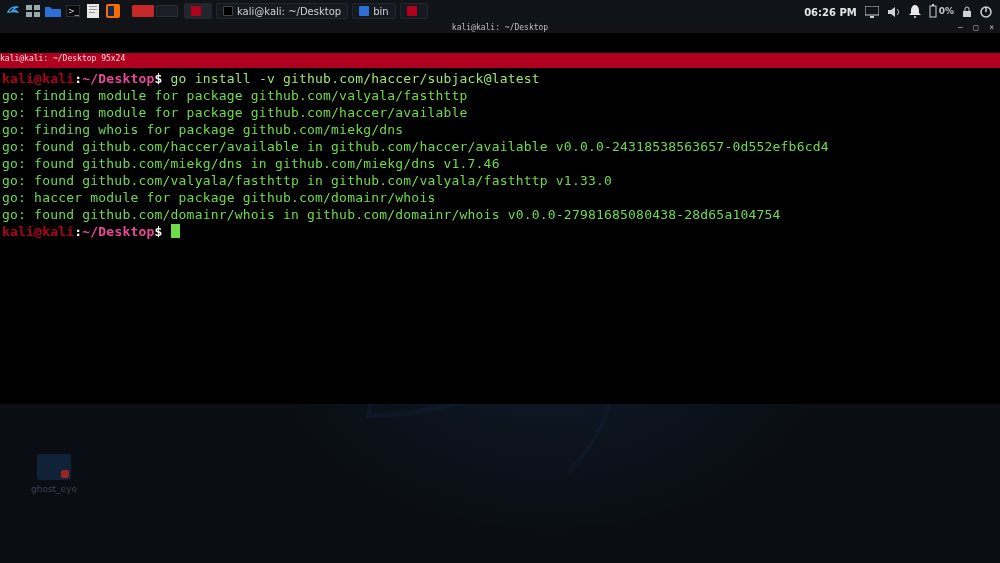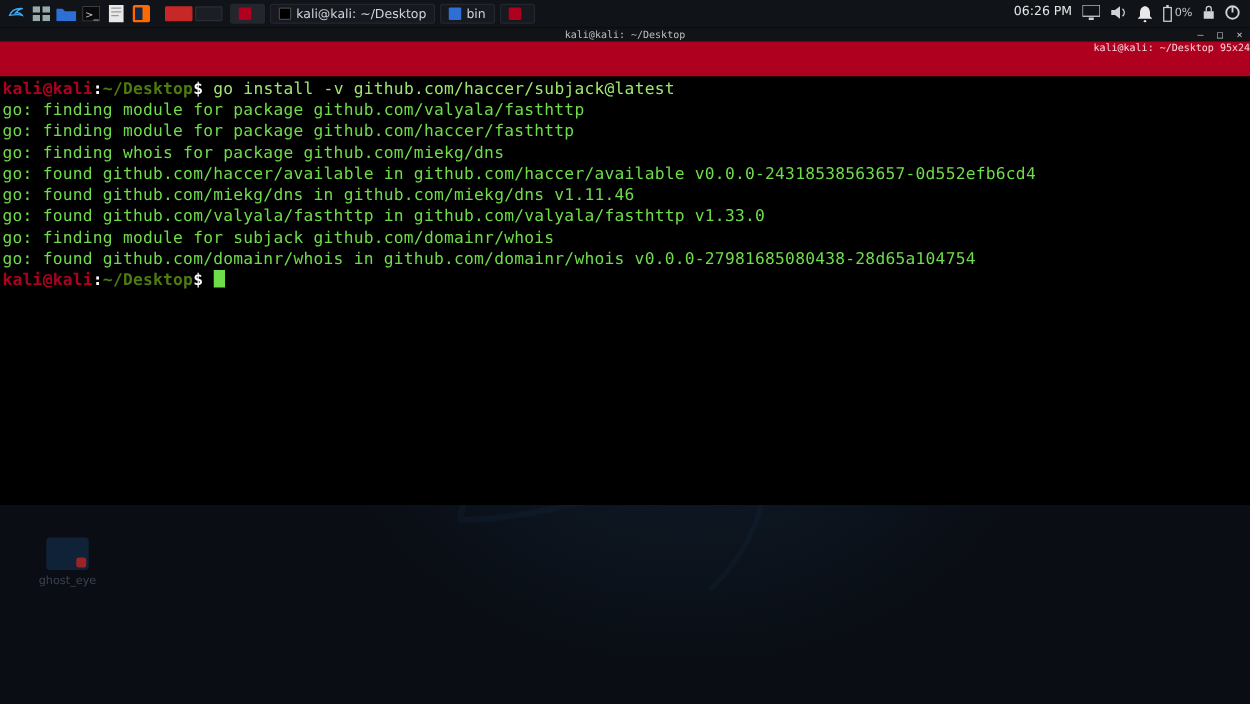--- a/index.html
+++ b/index.html
@@ -40,22 +40,23 @@
     font-size:10px;
     color:#cfd2d6;
     height:16px;
   }
   .task-item.active { background:#23262c; }
   .task-ico { width:10px; height:10px; margin-right:4px; display:inline-block; border-radius:1px; }
   .ico-term { background:#000; border:1px solid #444;}
   .ico-red { background:#b00020; }
   .panel-right {
     margin-left:auto;
-    display:flex; align-items:flex-start; gap:8px;
+    display:flex; align-items:flex-end; gap:8px;
     padding-right:4px;
+    font-weight:bold;
   }
   .panel-right .clock { font-size:10px; color:#e6e6e6; }
   .panel-right .picon { color:#cfd2d6; display:flex; align-items:center; }
   .battery { font-size:9px; display:flex; align-items:center; gap:2px;}
 
   .ws-switcher {
     display:flex; gap:2px; margin-left:8px;
   }
   .ws-switcher span{
     width:22px; height:12px; background:#1b1e24; border:1px solid #2a2d33; border-radius:1px;
@@ -115,42 +116,43 @@
     font-size:8px;
     text-align:center;
     line-height:11px;
     position:relative;
   }
   .titlebar .winctl{
     position:absolute; right:3px; top:0; font-size:8px; color:#bfbfbf;
     letter-spacing:3px;
   }
   .tabstrip {
-    height:28px;
+    height:15px;
     background:#b00020;
     color:#f6d5d9;
     font-size:8px;
     line-height:11px;
-    text-align:right;
+    text-align:left;
+    margin-top:20px;
   }
   .term-body {
     flex:1;
     padding:2px 4px 2px 2px;
     font-size:13px;
     line-height:17px;
     color:#9fe870;
     white-space:pre-wrap;
     word-break:break-all;
     letter-spacing:0.2px;
   }
   .prompt-user { color:#b00020; font-weight:bold;}
   .prompt-at   { color:#b00020; font-weight:bold;}
   .prompt-host { color:#b00020; font-weight:bold;}
   .prompt-col  { color:#ffffff; font-weight:bold;}
-  .prompt-path { color:#4d7c0f; font-weight:bold;text-align:center;}
+  .prompt-path { color:#ec4899; font-weight:bold;text-align:center;}
   .prompt-dlr  { color:#ffffff; font-weight:bold;}
   .cmd { color:#9fe870;margin-top:24px; }
   .out { color:#6fdc4a; }
   .cursor {
     display:inline-block;
     width:9px; height:14px;
     background:#6fdc4a;
     vertical-align:-2px;
   }
 
@@ -281,36 +283,36 @@
   </div>
   <div class="desk-icon" style="top:250px; left:96px">
     <div class="ficon"></div><span>gh-dork</span>
   </div>
   <div class="desk-icon" style="top:328px; left:24px">
     <div class="ficon locked"></div><span>naabu</span>
   </div>
   <div class="desk-icon" style="top:328px; left:96px">
     <div class="ficon"></div><span>BBScan</span>
   </div>
-  <div class="desk-icon" style="top:408px; left:24px">
+  <div class="desk-icon" style="top:432px; left:24px">
     <div class="ficon locked"></div><span>ghost_eye</span>
   </div>
 </div>
 
 <div class="termwin">
   <div class="titlebar">
     <span>kali@kali: ~/Desktop</span>
     <span class="winctl">‒ □ ×</span>
   </div>
   <div class="tabstrip">
     <span>kali@kali: ~/Desktop 95x24</span>
   </div>
   <div class="term-body" id="term-body"><span class="prompt-user">kali</span><span class="prompt-at">@</span><span class="prompt-host">kali</span><span class="prompt-col">:</span><span class="prompt-path">~/Desktop</span><span class="prompt-dlr">$</span> <span class="cmd">go install -v github.com/haccer/subjack@latest</span>
 <span class="out">go: finding module for package github.com/valyala/fasthttp</span>
-<span class="out">go: finding module for package github.com/haccer/fasthttp</span>
+<span class="out">go: finding module for package github.com/haccer/available</span>
 <span class="out">go: finding whois for package github.com/miekg/dns</span>
 <span class="out">go: found github.com/haccer/available in github.com/haccer/available v0.0.0-24318538563657-0d552efb6cd4</span>
-<span class="out">go: found github.com/miekg/dns in github.com/miekg/dns v1.11.46</span>
+<span class="out">go: found github.com/miekg/dns in github.com/miekg/dns v1.7.46</span>
 <span class="out">go: found github.com/valyala/fasthttp in github.com/valyala/fasthttp v1.33.0</span>
-<span class="out">go: finding module for subjack github.com/domainr/whois</span>
+<span class="out">go: haccer module for package github.com/domainr/whois</span>
 <span class="out">go: found github.com/domainr/whois in github.com/domainr/whois v0.0.0-27981685080438-28d65a104754</span>
 <span class="prompt-user">kali</span><span class="prompt-at">@</span><span class="prompt-host">kali</span><span class="prompt-col">:</span><span class="prompt-path">~/Desktop</span><span class="prompt-dlr">$</span> <span class="cursor"></span></div>
 </div>
 
 </body></html>

